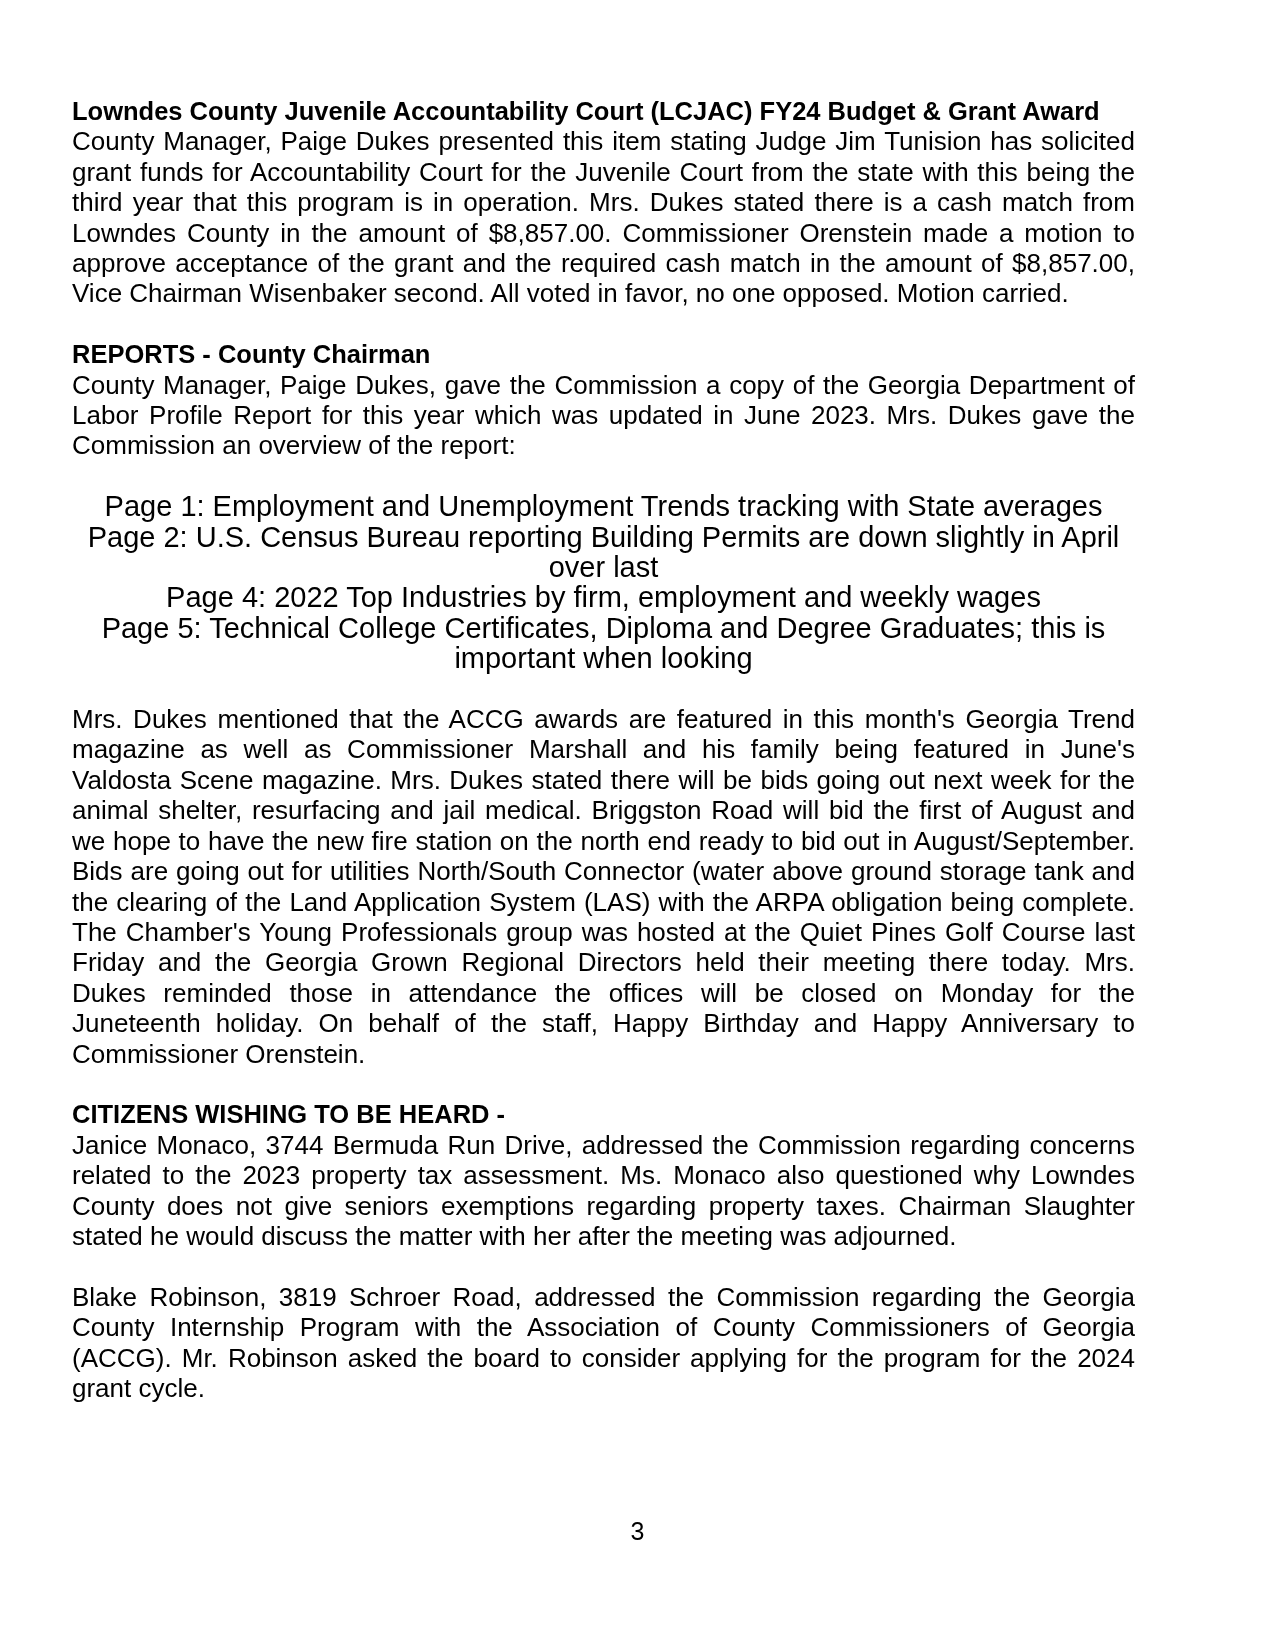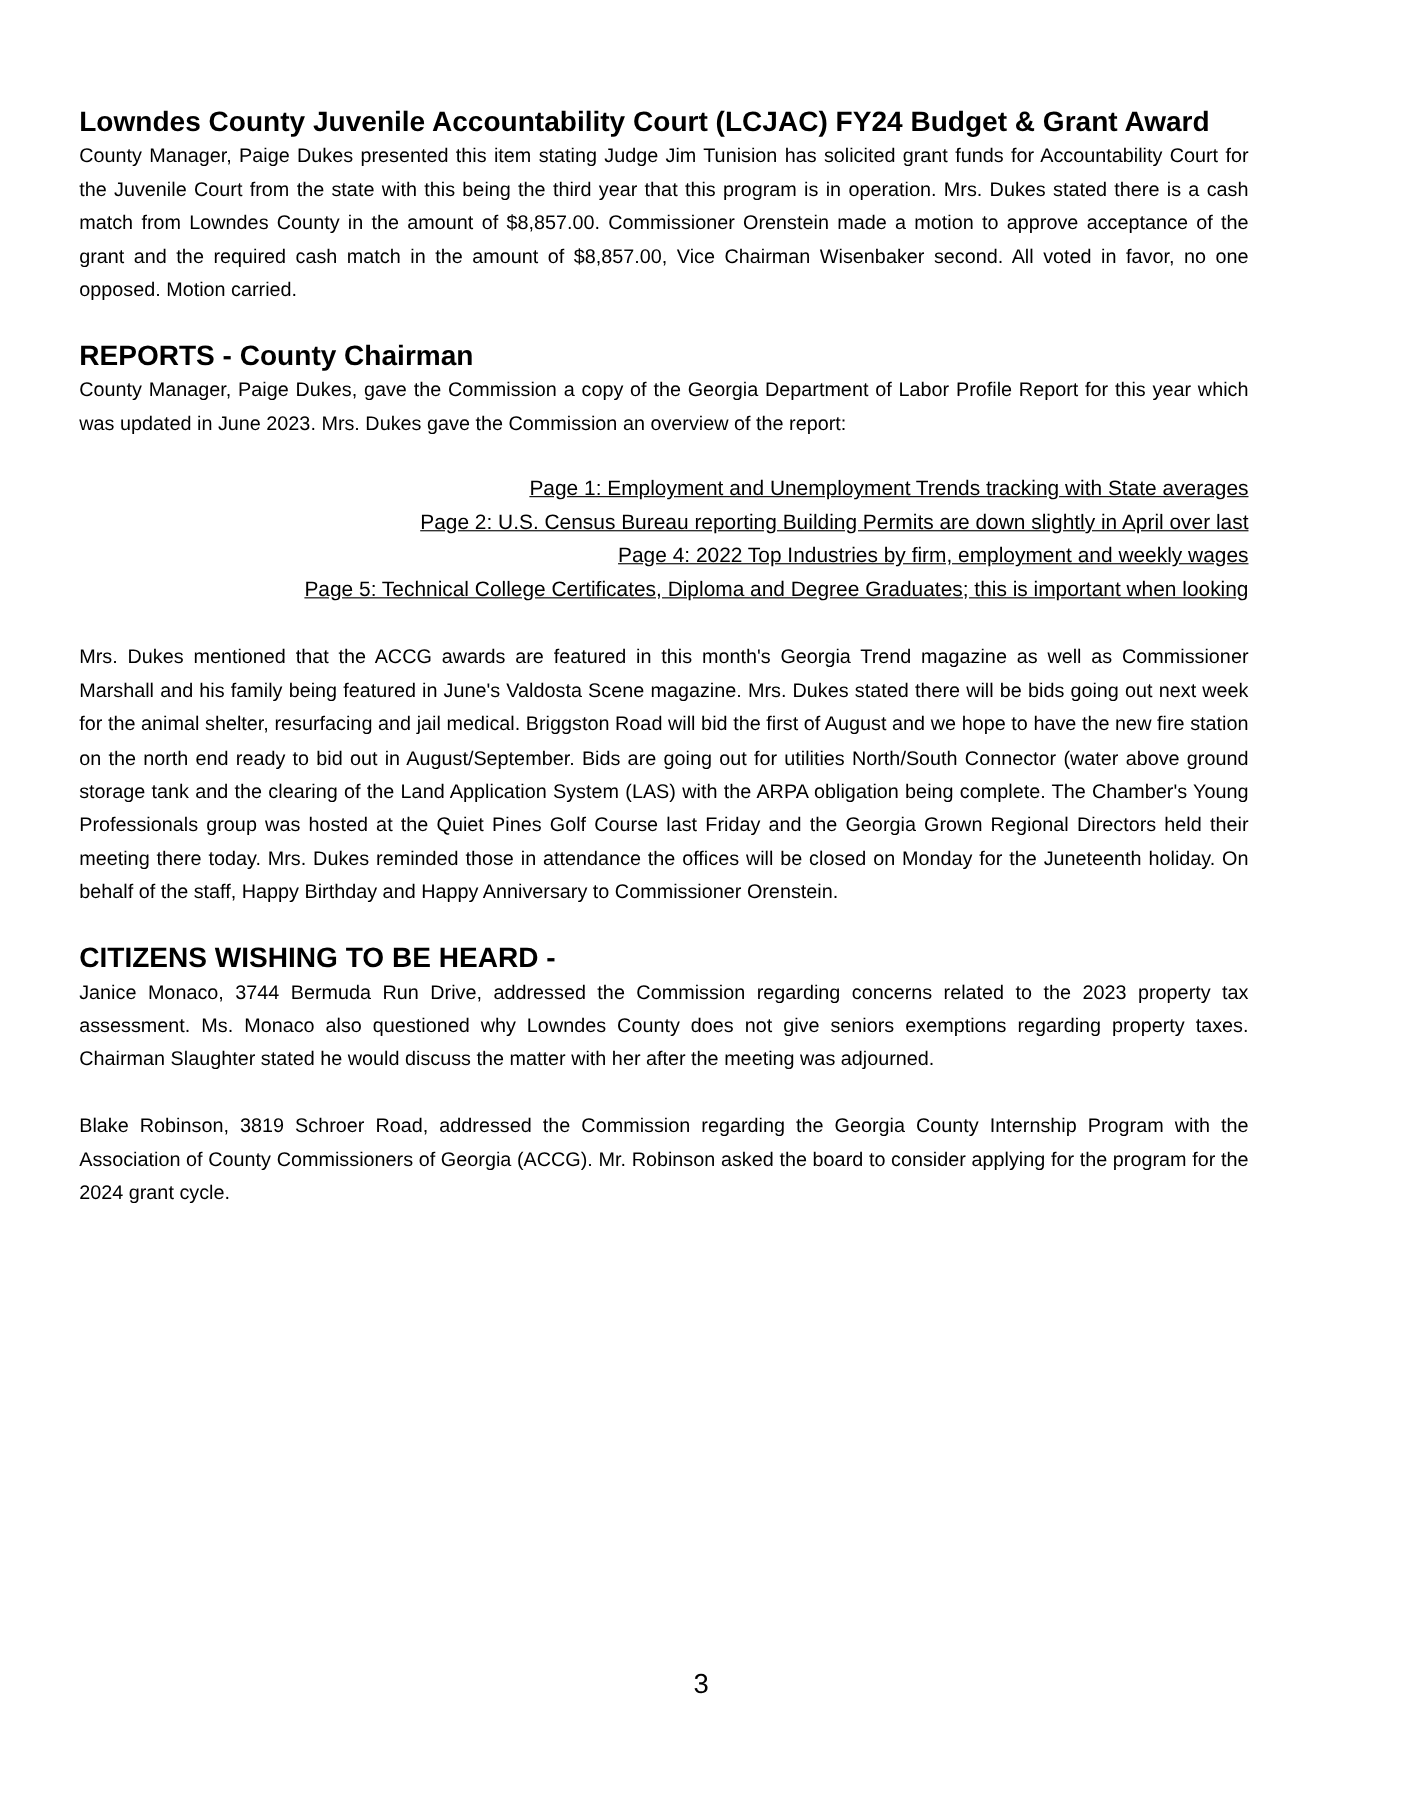--- a/index.html
+++ b/index.html
@@ -28,29 +28,28 @@
   }
   .heading {
     font-weight: bold;
     font-size: 25.5px;
     line-height: 30.4px;
     text-align: left;
   }
   .para {
     text-align: justify;
     text-justify: inter-word;
-    font-size: 18px;
+    font-size: 26px;
     line-height: 30.4px;
     hyphens: none;
   }
   .plainlines {
-    text-align: right;
-    font-size: 19px;
+    text-align: center;
+    font-size: 29px;
     line-height: 30.4px;
-    text-decoration: underline;
   }
   .plainlines .ln {
     display: block;
     white-space: pre-wrap;
   }
   .gap-blank {
     height: 30.4px;
   }
   .pagenum {
     position: absolute;

